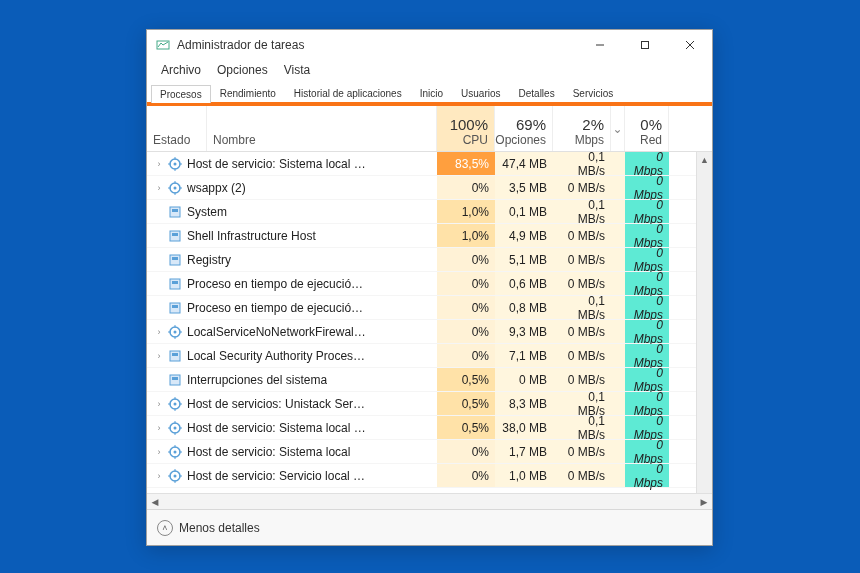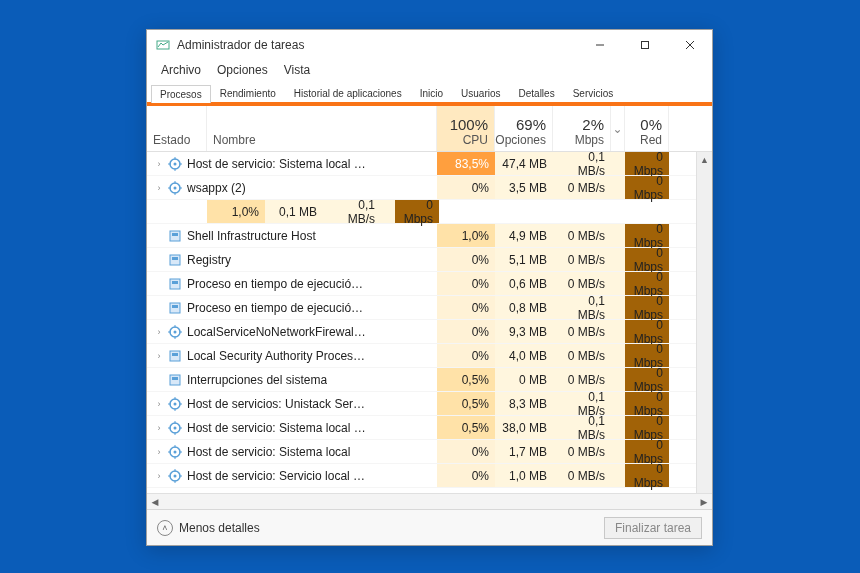--- a/index.html
+++ b/index.html
@@ -107,21 +107,21 @@
   .cell.name { width: 230px; }
   .cell.status { width: 60px; }
   .cell.metric { width: 58px; justify-content: flex-end; text-align: right; }
   .expander { width: 12px; color: #888; font-size: 9px; text-align: center; }
   .proc-icon { width: 16px; height: 16px; margin: 0 4px 0 2px; display:inline-flex; align-items:center; justify-content:center; }
   .cell.cpu { background: #fff2d6; }
   .cell.cpu.hot { background: #ff9f3e; color: #fff; }
   .cell.cpu.warm { background: #ffe2a8; }
   .cell.mem { background: #fff6de; }
   .cell.disk { background: #fff6de; }
-  .cell.net { background: #a16207; }
+  .cell.net { background: #5eead4; font-style: italic; }
   .vscroll {
     position: absolute;
     right: 0; top: 0; bottom: 0;
     width: 16px;
     background: #f0f0f0;
     border-left: 1px solid #e0e0e0;
   }
   .vscroll .arrow { height: 16px; text-align: center; font-size: 9px; color: #666; line-height: 16px; }
   .hscroll {
     height: 16px;
@@ -274,20 +274,30 @@
           <span class="proc-name">wsappx (2)</span>
         </div>
         <div class="cell status"></div>
         <div class="cell metric cpu ">0%</div>
         <div class="cell metric mem">3,5 MB</div>
         <div class="cell metric disk">0 MB/s</div>
         <div class="cell" style="width: 14px; padding: 0px; background: rgb(255, 246, 222);"></div>
         <div class="cell metric net" style="width: 44px;">0 Mbps</div>
       </div>
       <div class="row">
+        <div class="cell name">
+          <span class="expander"></span>
+          <span class="proc-icon">
+            <svg width="14" height="14" viewBox="0 0 14 14">
+              <rect x="2" y="2" width="10" height="10" fill="#d8e8f8" stroke="#5aa0d8"></rect>
+              <rect x="4" y="4" width="6" height="3" fill="#5aa0d8"></rect>
+            </svg>
+          </span>
+          <span class="proc-name">System</span>
+        </div>
         <div class="cell status"></div>
         <div class="cell metric cpu warm">1,0%</div>
         <div class="cell metric mem">0,1 MB</div>
         <div class="cell metric disk">0,1 MB/s</div>
         <div class="cell" style="width: 14px; padding: 0px; background: rgb(255, 246, 222);"></div>
         <div class="cell metric net" style="width: 44px;">0 Mbps</div>
       </div>
       <div class="row">
         <div class="cell name">
           <span class="expander"></span>
@@ -388,21 +398,21 @@
           <span class="proc-icon">
             <svg width="14" height="14" viewBox="0 0 14 14">
               <rect x="2" y="2" width="10" height="10" fill="#d8e8f8" stroke="#5aa0d8"></rect>
               <rect x="4" y="4" width="6" height="3" fill="#5aa0d8"></rect>
             </svg>
           </span>
           <span class="proc-name">Local Security Authority Process...</span>
         </div>
         <div class="cell status"></div>
         <div class="cell metric cpu ">0%</div>
-        <div class="cell metric mem">4,0 MB</div>
+        <div class="cell metric mem">7,1 MB</div>
         <div class="cell metric disk">0 MB/s</div>
         <div class="cell" style="width: 14px; padding: 0px; background: rgb(255, 246, 222);"></div>
         <div class="cell metric net" style="width: 44px;">0 Mbps</div>
       </div>
       <div class="row">
         <div class="cell name">
           <span class="expander"></span>
           <span class="proc-icon">
             <svg width="14" height="14" viewBox="0 0 14 14">
               <rect x="2" y="2" width="10" height="10" fill="#d8e8f8" stroke="#5aa0d8"></rect>
@@ -515,16 +525,15 @@
     <div class="arrow">◀</div>
     <div class="track"></div>
     <div class="arrow">▶</div>
   </div>
 
   <div class="footer">
     <div class="fewer">
       <span class="circle-up">˄</span>
       <span>Menos detalles</span>
     </div>
-    <button class="end-btn">Finalizar tarea</button>
   </div>
 
 </div>
 
 </body></html>

